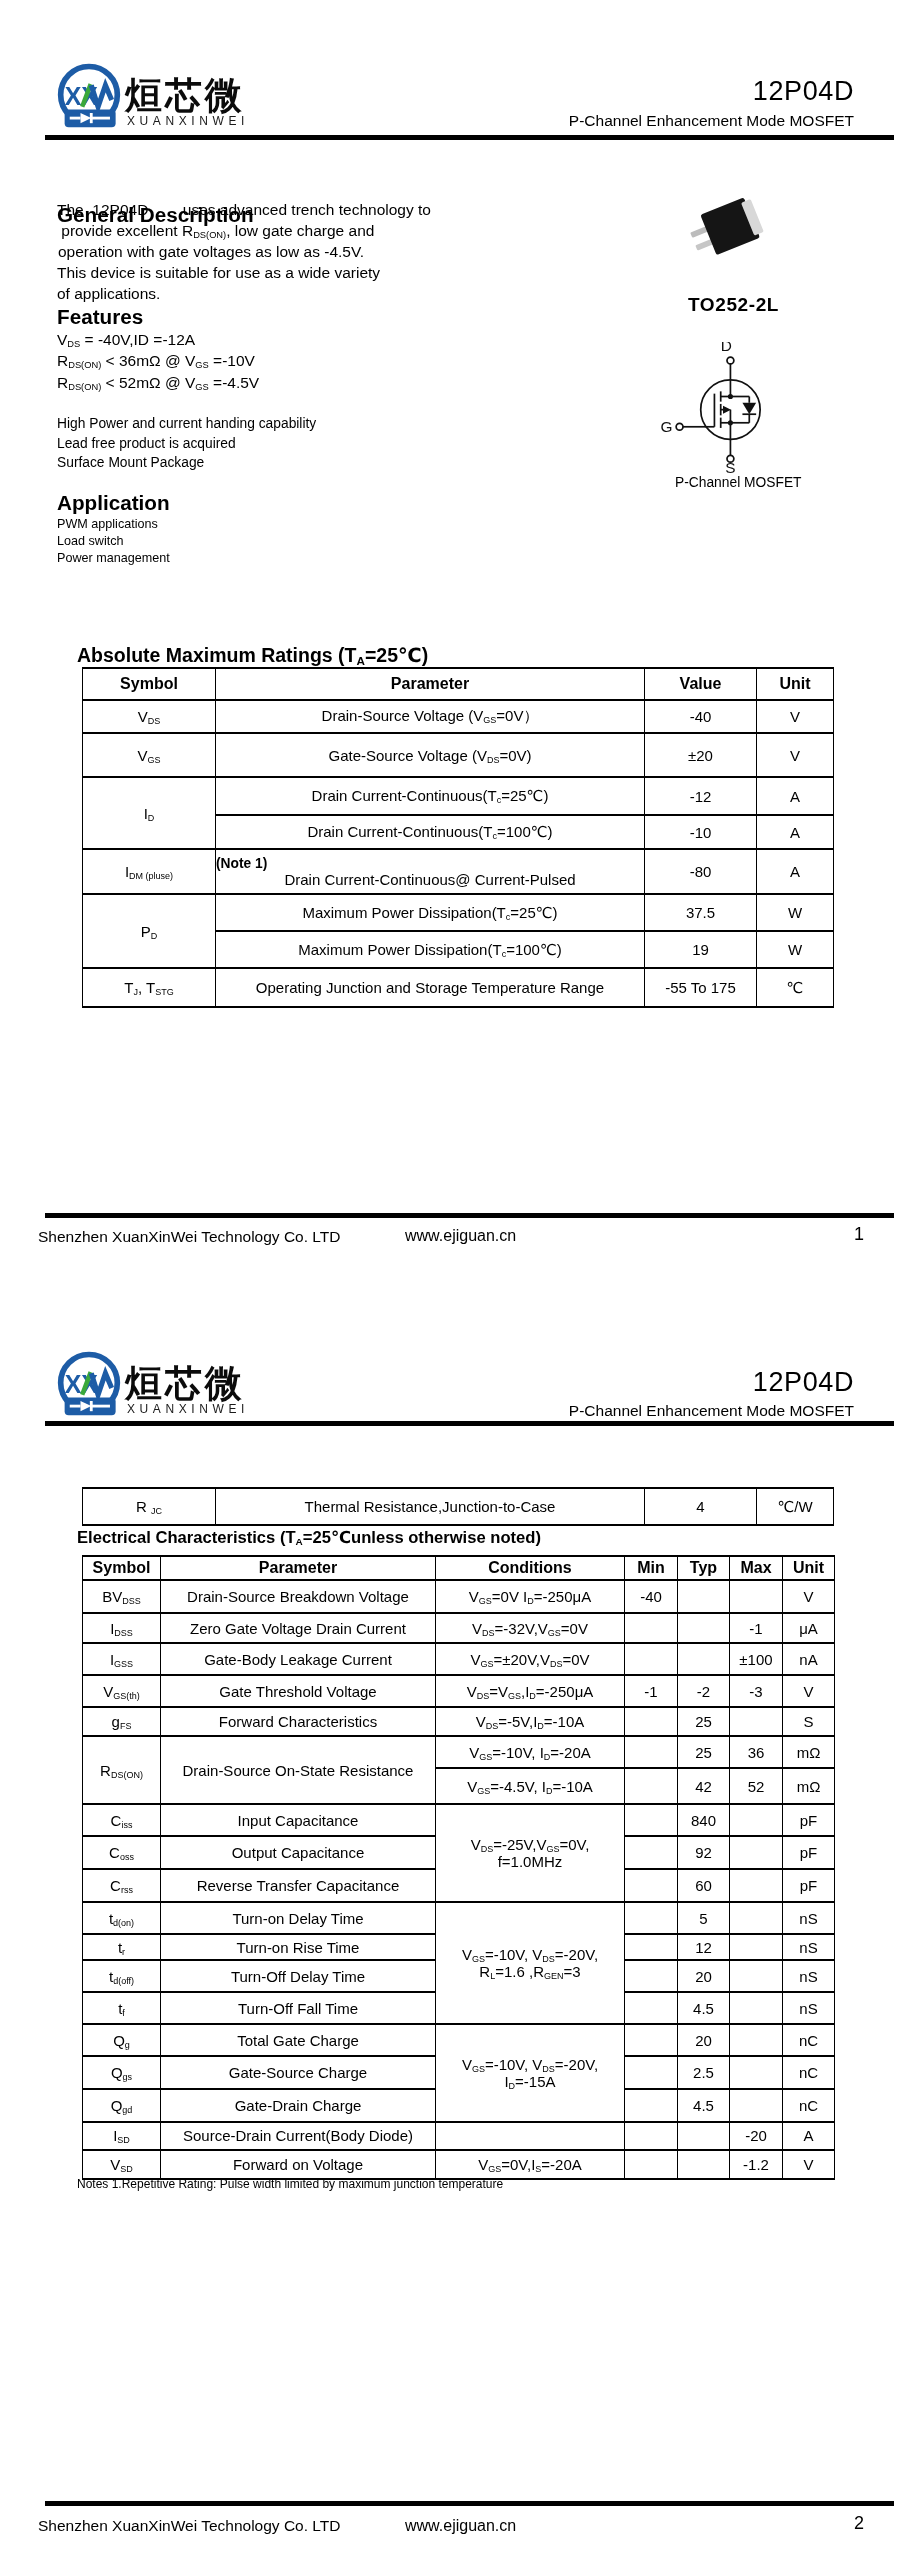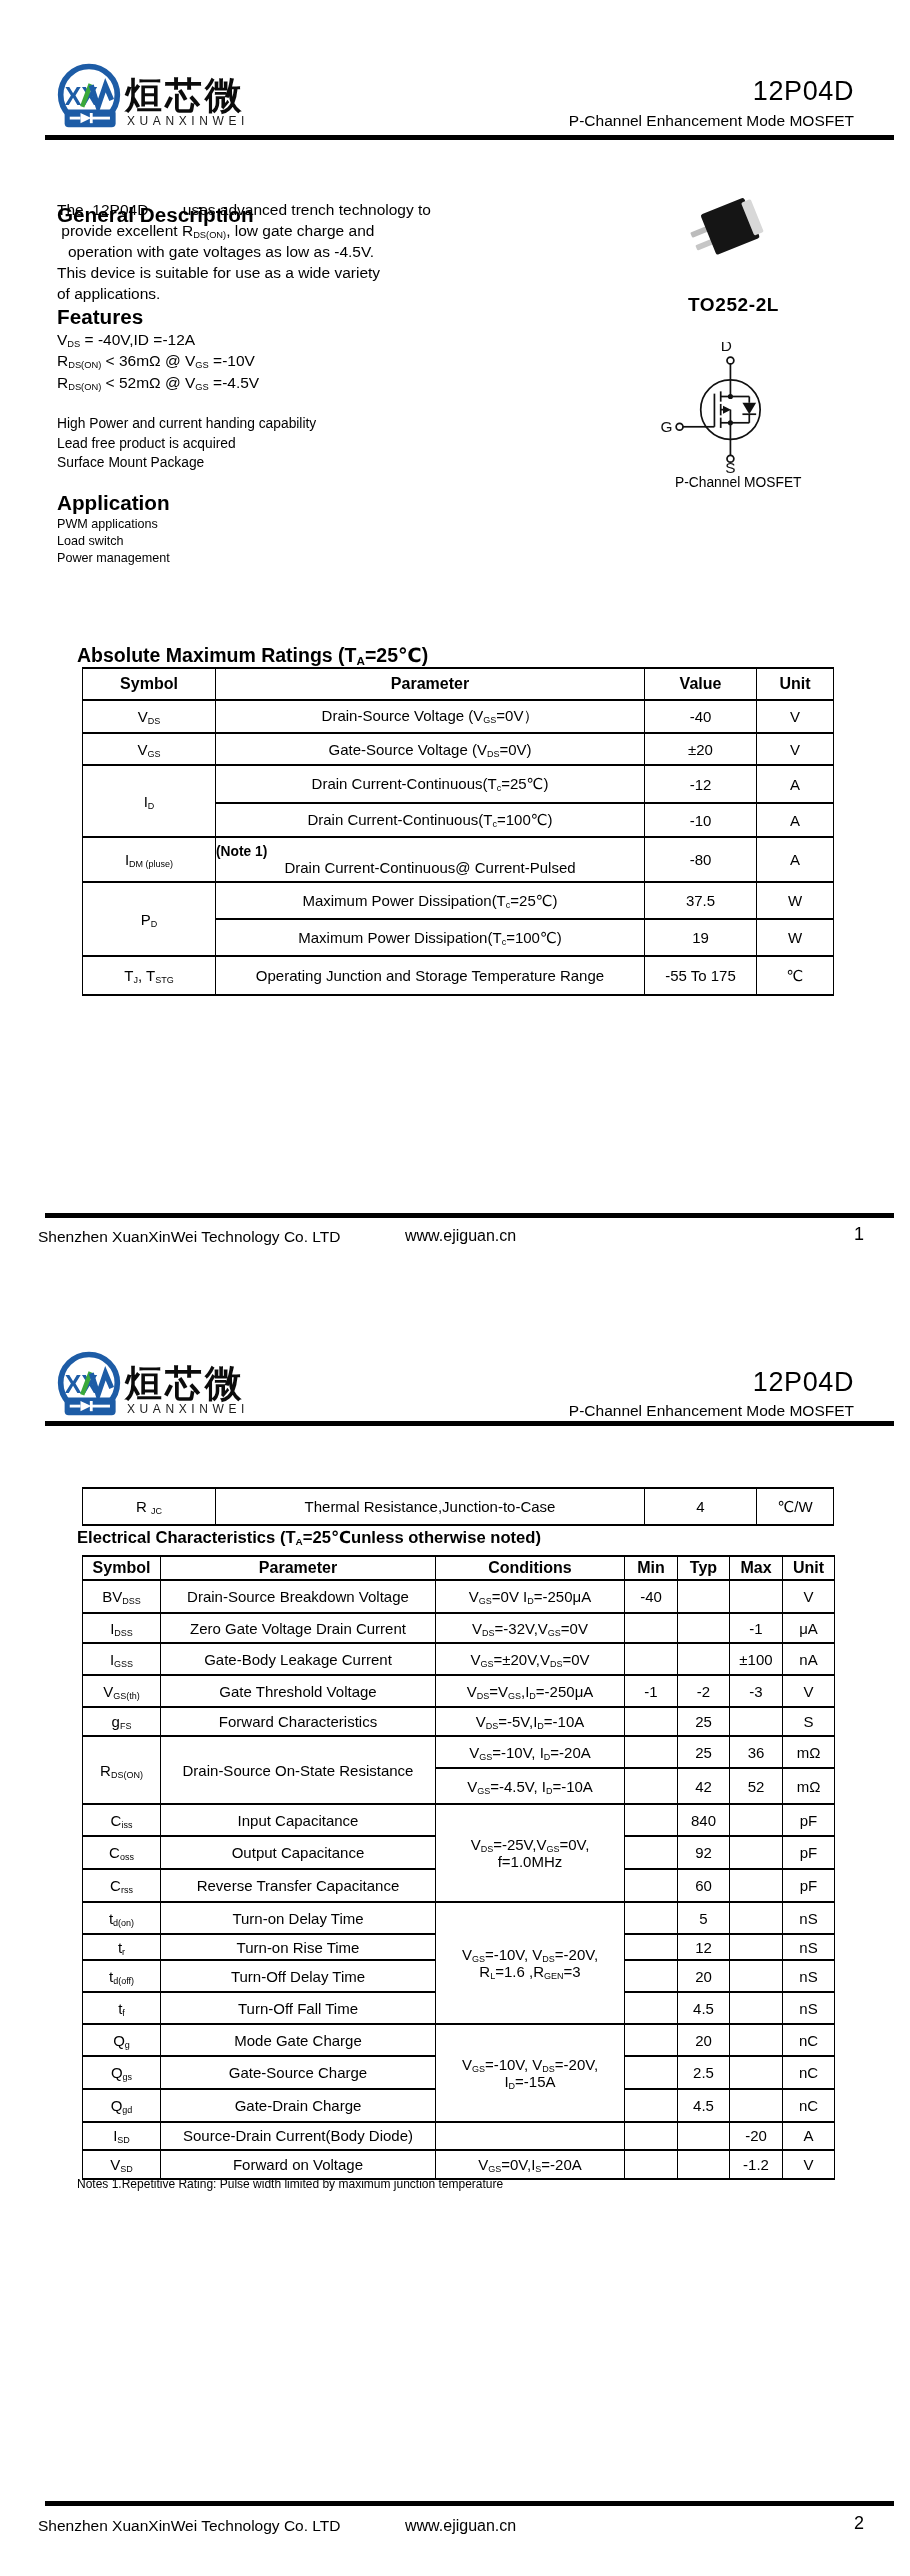--- a/index.html
+++ b/index.html
@@ -68,21 +68,21 @@
   <div class="logo-cn">烜芯微</div>
   <div class="logo-en">XUANXINWEI</div>
 </div>
 <div class="part-no" style="top:76px;">12P04D</div>
 <div class="part-sub" style="top:112px;">P-Channel Enhancement Mode MOSFET</div>
 <div class="rule" style="top:135px;"></div>
 
 <div class="sec-title" style="left:57px; top:171px;margin-top:32px;">General Description</div>
 <div class="para" style="left:57px; top:199px;"><span>The  12P04D        uses advanced trench technology to</span></div>
 <div class="para" style="left:57px; top:220px;"><span> provide excellent R</span><sub>DS(ON)</sub><span>, low gate charge and</span></div>
-<div class="para" style="left:68px; top:241px;text-align:right;"><span>operation with gate voltages as low as -4.5V.</span></div>
+<div class="para" style="left:58px; top:241px;text-align:right;"><span>operation with gate voltages as low as -4.5V.</span></div>
 <div class="para" style="left:57px; top:262px;"><span>This device is suitable for use as a wide variety</span></div>
 <div class="para" style="left:57px; top:283px;"><span>of applications.</span></div>
 
 <div class="sec-title" style="left:57px; top:305px;">Features</div>
 <div class="feat" style="left:57px; top:329px;"><span>V</span><sub>DS</sub><span> = -40V,ID =-12A</span></div>
 <div class="feat" style="left:57px; top:350px;"><span>R</span><sub>DS(ON)</sub><span> &lt; 36mΩ @ V</span><sub>GS</sub><span> =-10V</span></div>
 <div class="feat" style="left:57px; top:372px;"><span>R</span><sub>DS(ON)</sub><span> &lt; 52mΩ @ V</span><sub>GS</sub><span> =-4.5V</span></div>
 <div class="feat2" style="left:57px; top:414px;">High Power and current handing capability</div>
 <div class="feat2" style="left:57px; top:434px;">Lead free product is acquired</div>
 <div class="feat2" style="left:57px; top:453px;">Surface Mount Package</div>
@@ -149,21 +149,21 @@
     <th>Parameter</th>
     <th>Value</th>
     <th>Unit</th>
   </tr>
   <tr style="height:33px">
     <td><span>V</span><sub>DS</sub></td>
     <td class="param"><span>Drain-Source Voltage (V</span><sub>GS</sub><span>=0V）</span></td>
     <td>-40</td>
     <td>V</td>
   </tr>
-  <tr style="height:32px">
+  <tr style="height:44px">
     <td><span>V</span><sub>GS</sub></td>
     <td class="param"><span>Gate-Source Voltage (V</span><sub>DS</sub><span>=0V)</span></td>
     <td>±20</td>
     <td>V</td>
   </tr>
   <tr style="height:38px">
     <td rowspan="2"><span>I</span><sub>D</sub></td>
     <td class="param"><span>Drain Current-Continuous(T</span><sub>c</sub><span>=25℃)</span></td>
     <td>-12</td>
     <td>A</td>
@@ -378,21 +378,21 @@
   <tr style="height:32px">
     <td><span>t</span><sub>f</sub></td>
     <td class="param">Turn-Off Fall Time</td>
     <td></td>
     <td>4.5</td>
     <td></td>
     <td>nS</td>
   </tr>
   <tr style="height:32px">
     <td><span>Q</span><sub>g</sub></td>
-    <td class="param">Mode Gate Charge</td>
+    <td class="param">Total Gate Charge</td>
     <td rowspan="3"><span>V</span><sub>GS</sub><span>=-10V, V</span><sub>DS</sub><span>=-20V, I</span><sub>D</sub><span>=-15A</span></td>
     <td></td>
     <td>20</td>
     <td></td>
     <td>nC</td>
   </tr>
   <tr style="height:33px">
     <td><span>Q</span><sub>gs</sub></td>
     <td class="param">Gate-Source Charge</td>
     <td></td>

